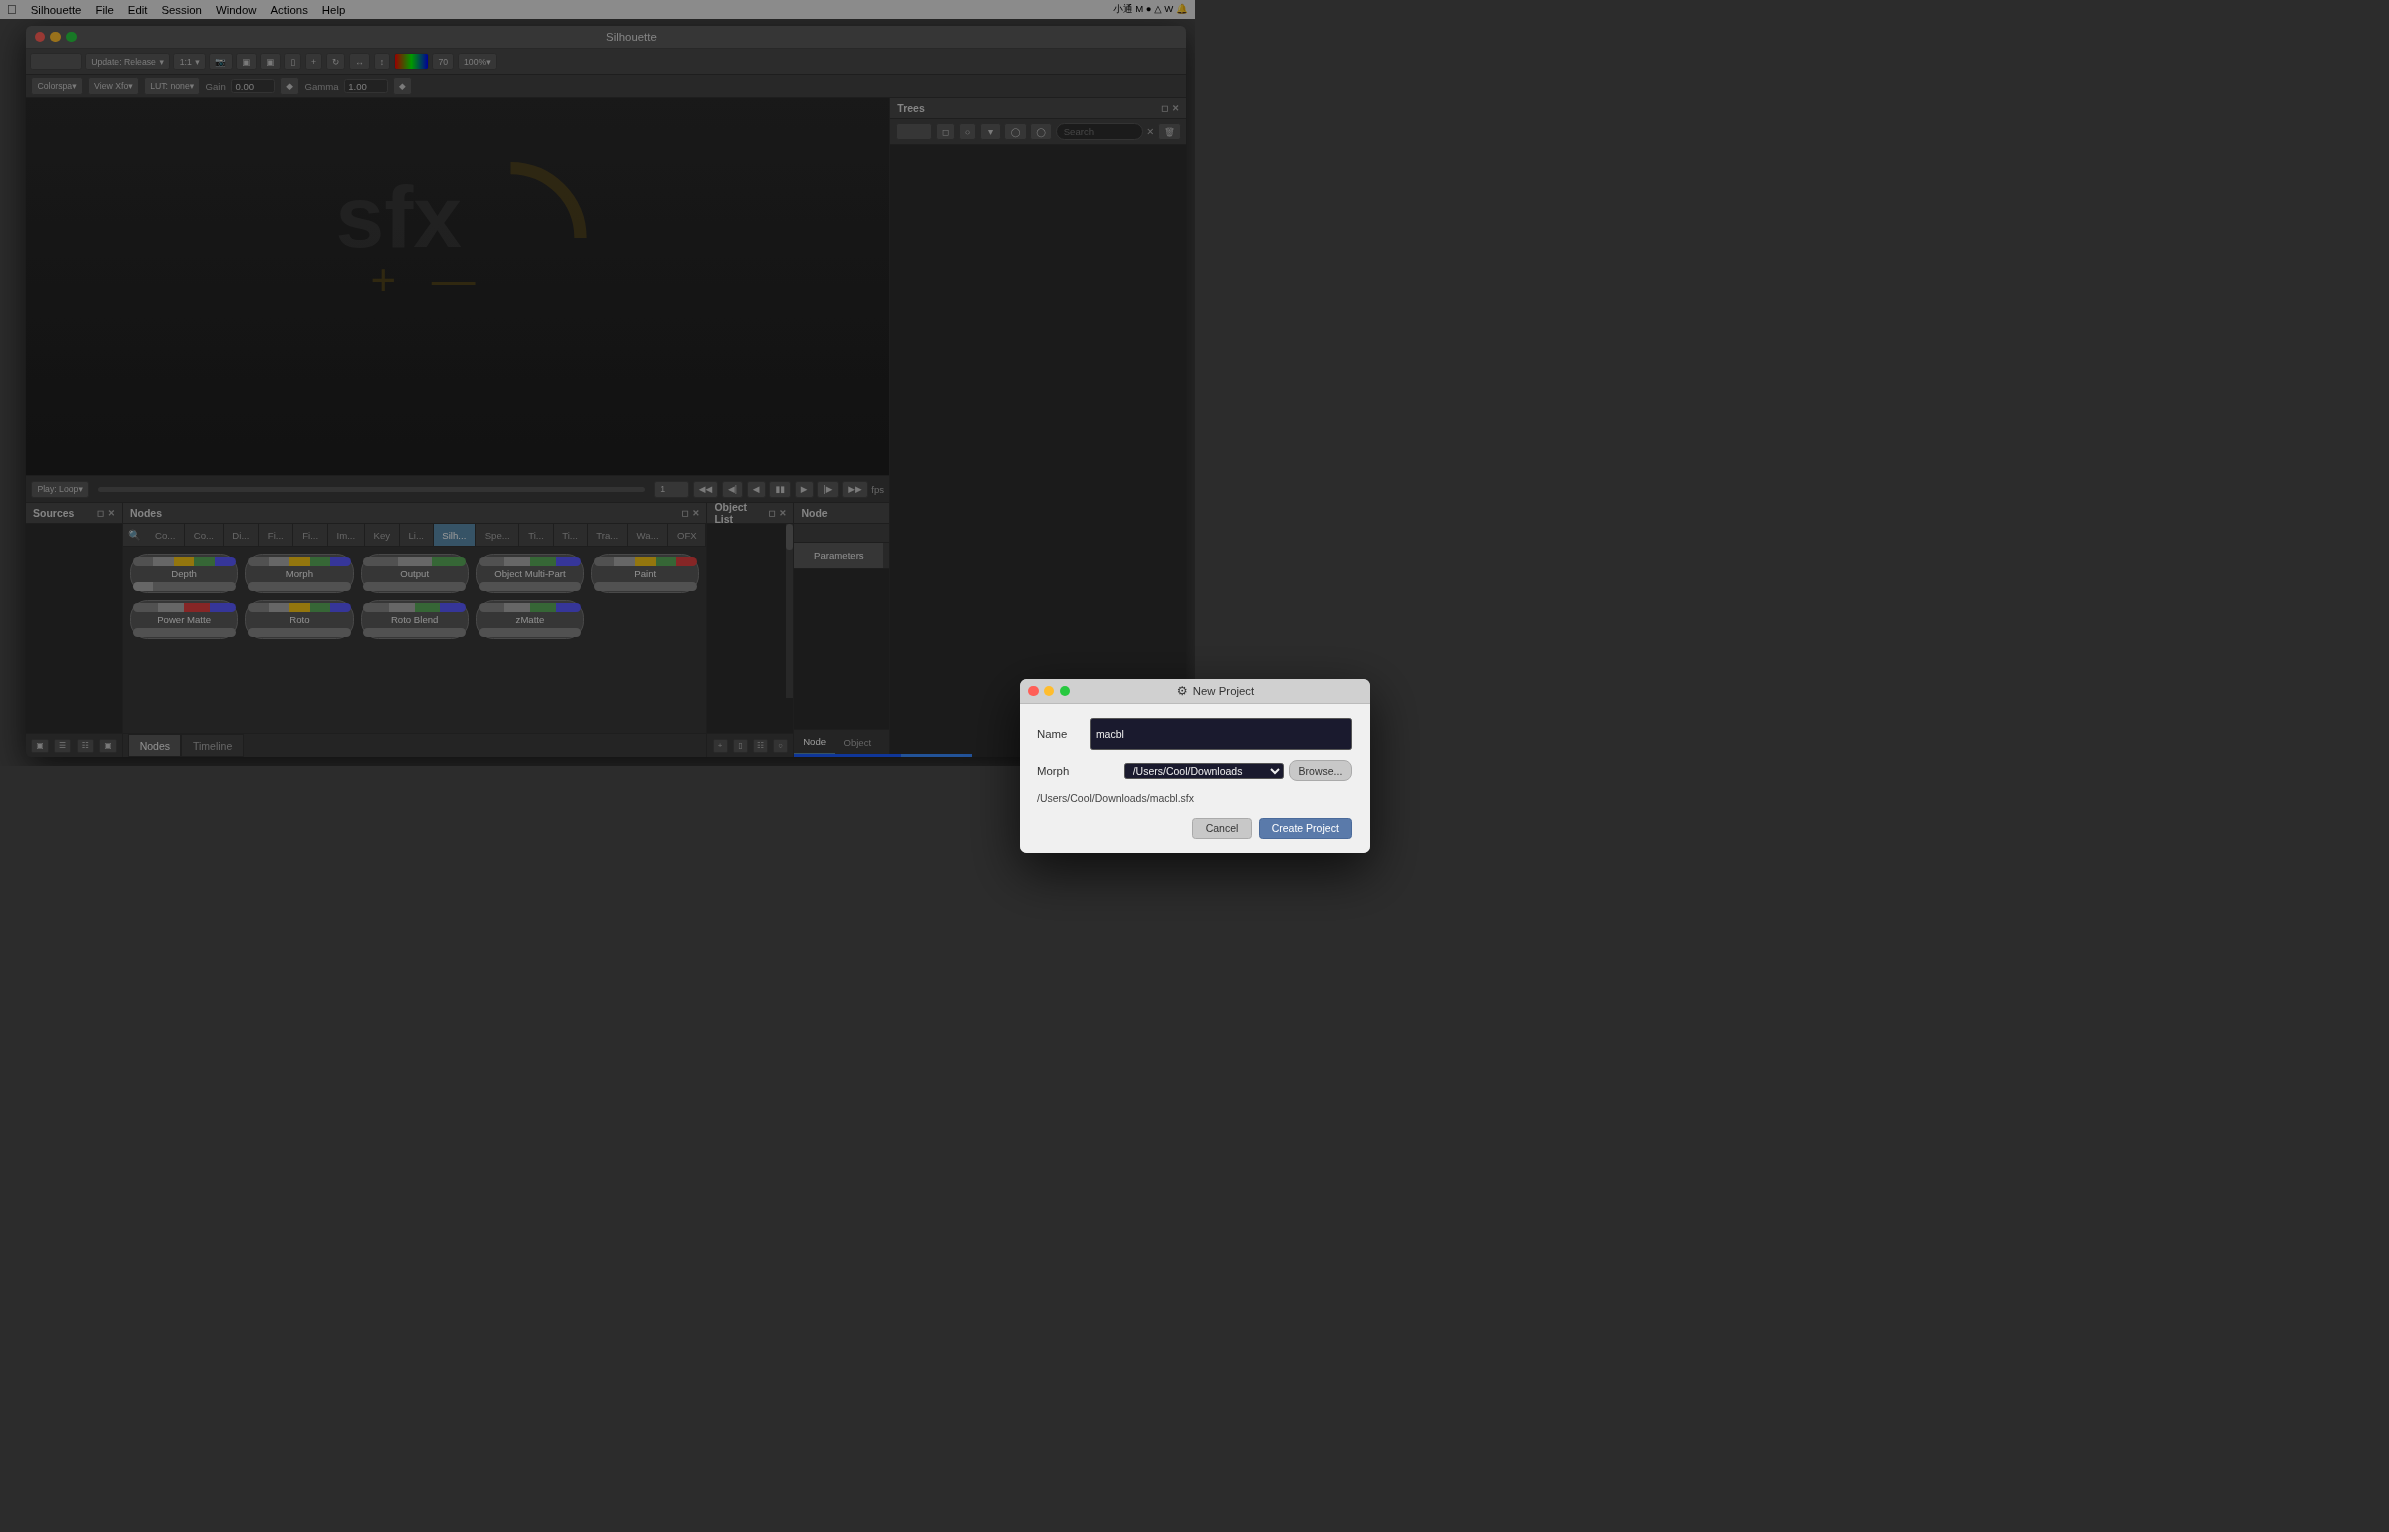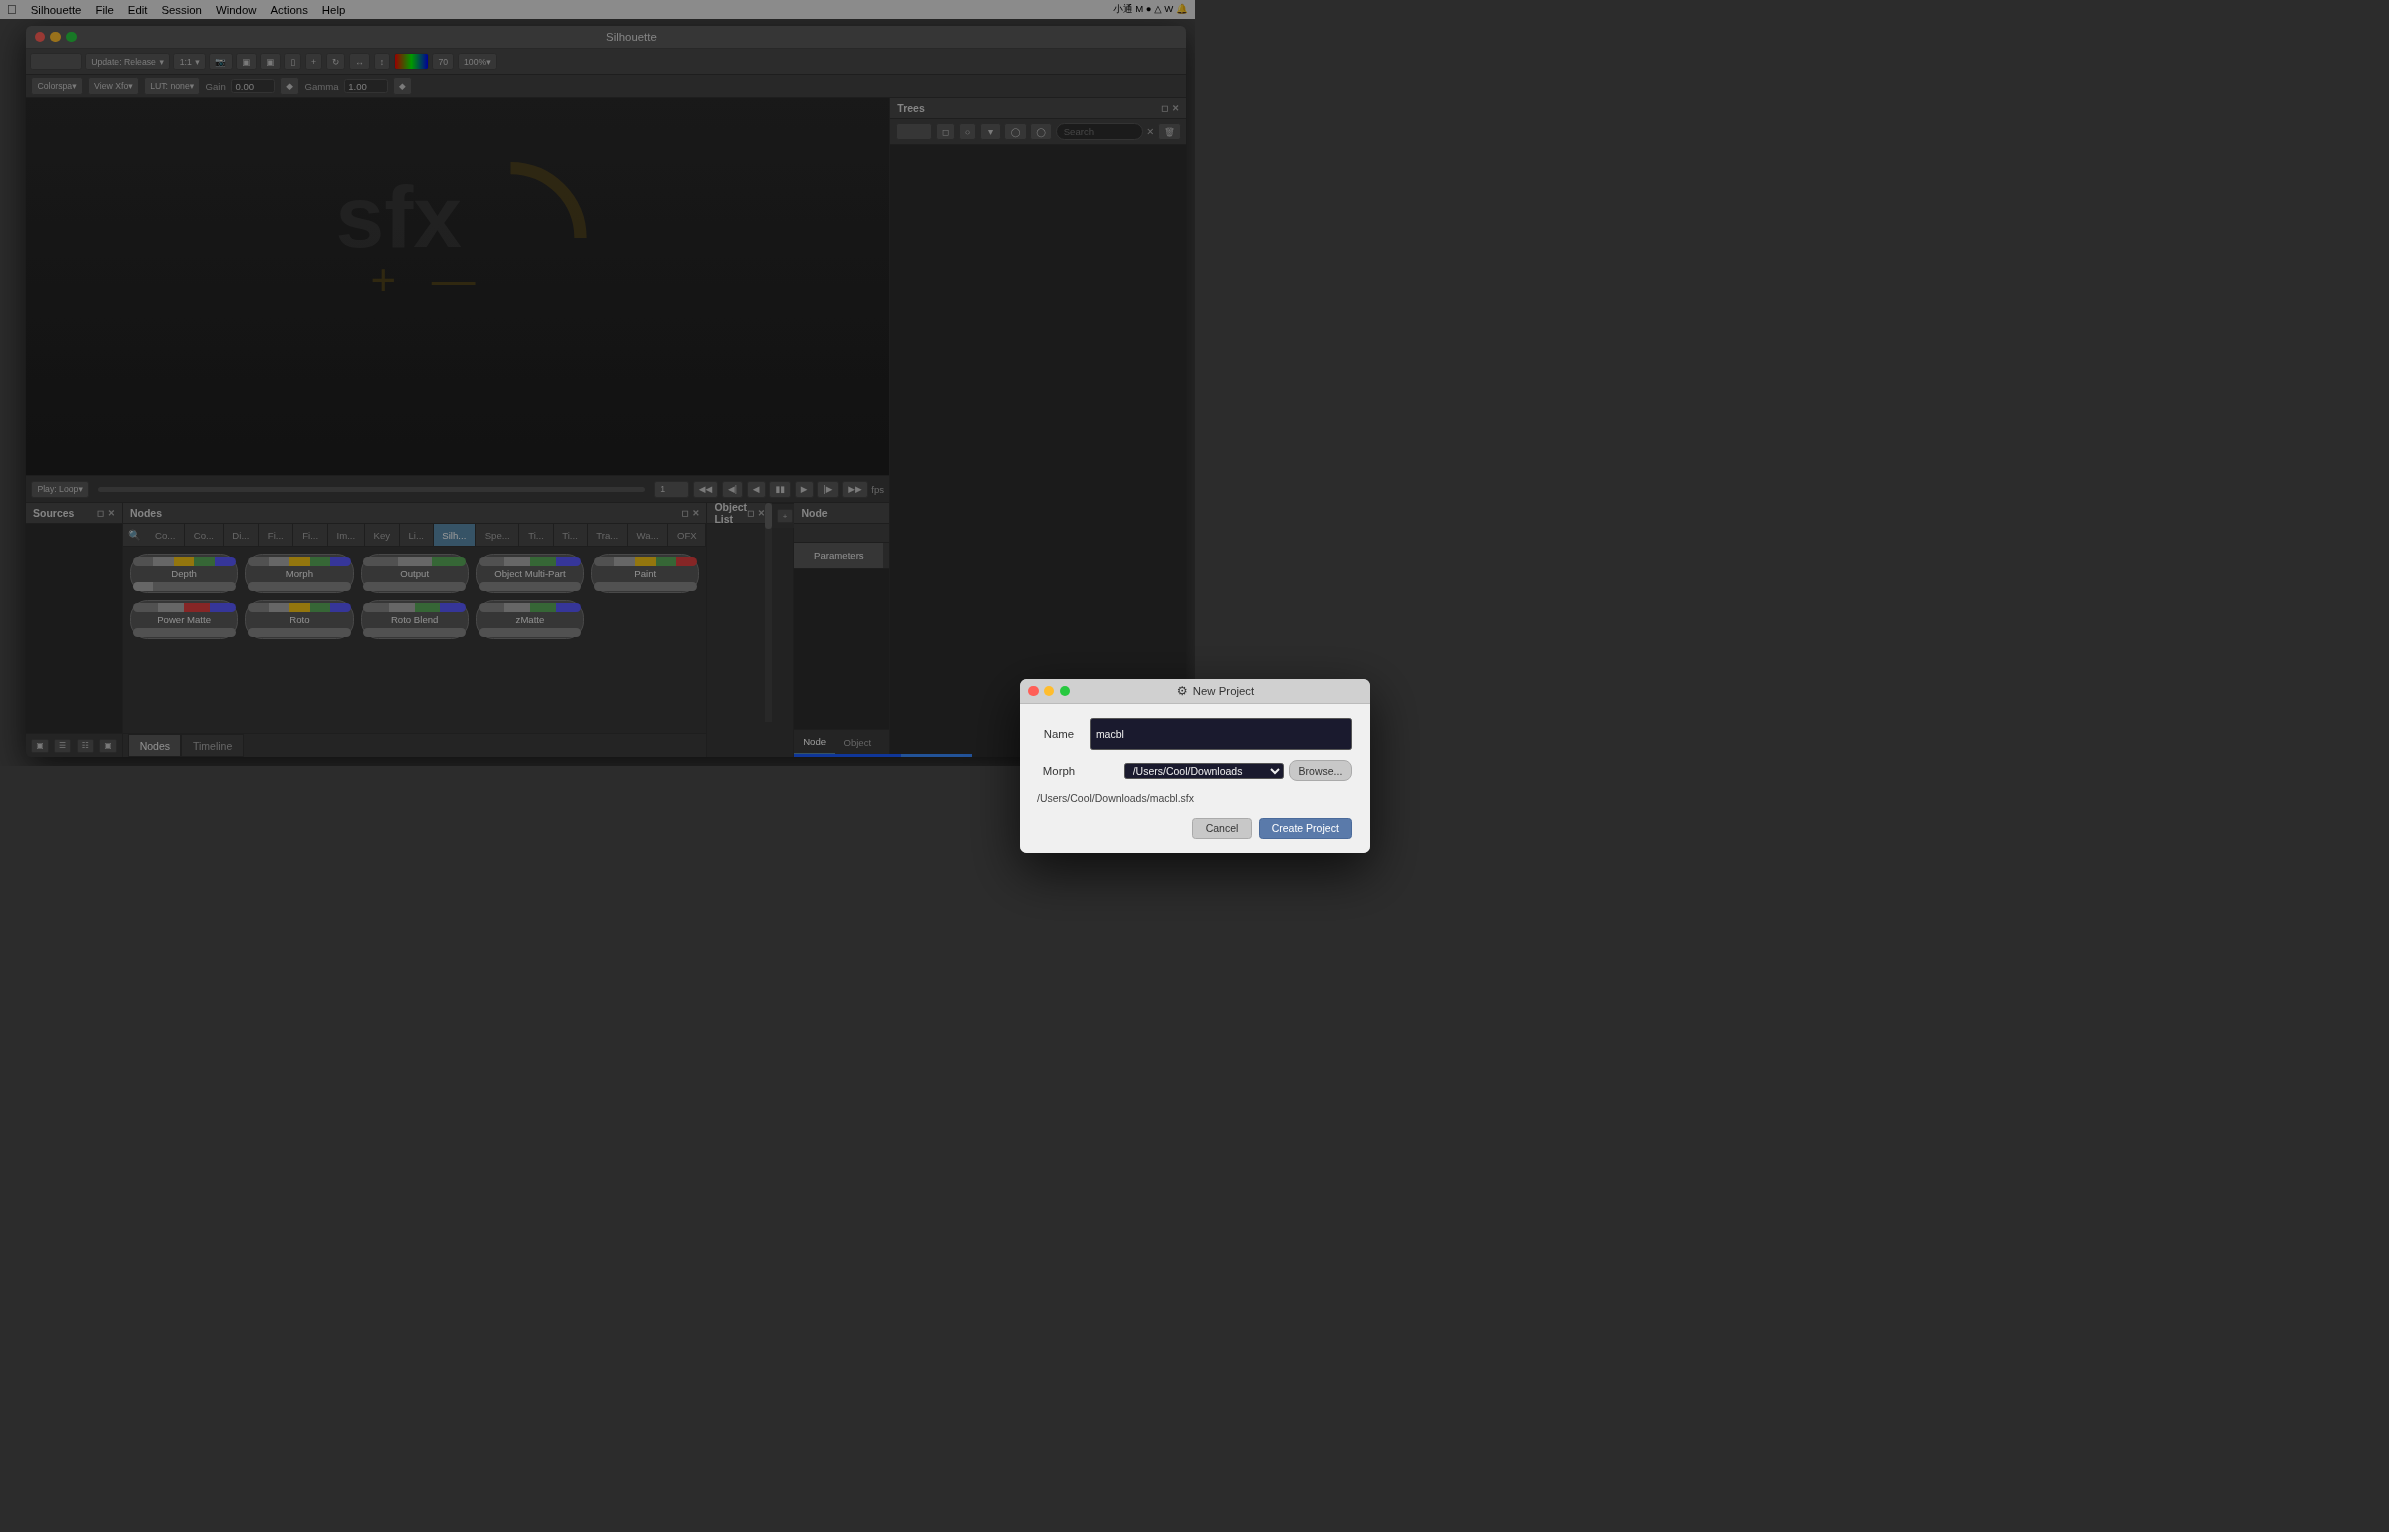--- a/index.html
+++ b/index.html
@@ -331,21 +331,21 @@
     }
     .node-stripe:first-child { border-radius: 13px 0 0 13px; }
     .node-stripe:last-child { border-radius: 0 13px 13px 0; }
 
     
     .object-list-panel {
       width: 87px;
       background: #3a3a3a;
       border-right: 0.9px solid #333;
       display: flex;
-      flex-direction: row;
+      flex-direction: column;
     }
 
     
     .node-panel {
       width: 201px;
       background: #3c3c3c;
       display: flex;
       flex-direction: column;
     }
     .node-panel-header {
@@ -475,21 +475,21 @@
       background: #f0f0f0;
     }
     .modal-row {
       display: flex;
       align-items: center;
       margin-bottom: 10.5px;
       gap: 8.7px;
     }
     .modal-label {
       width: 44px;
-      text-align: center;
+      text-align: left;
       font-size: 11.4px;
       color: #333;
     }
     .modal-input {
       flex: 1;
       height: 32px;
       background: #1a1a2e;
       border: 0.9px solid #555;
       border-radius: 2.6px;
       color: #eee;

